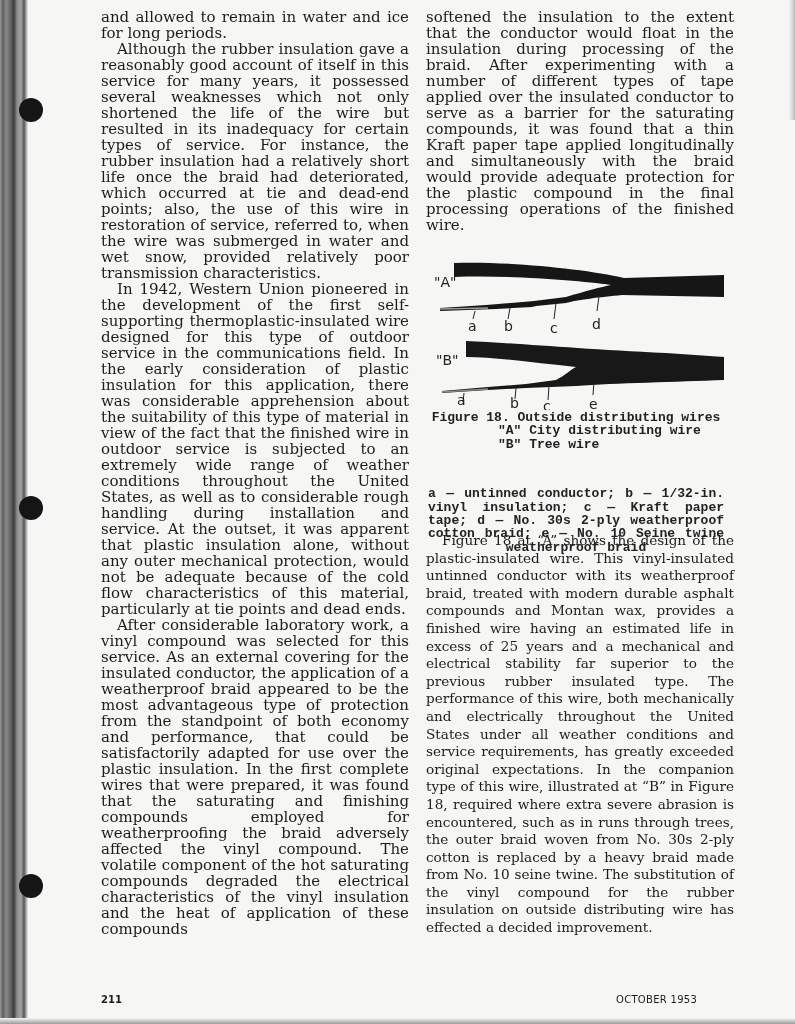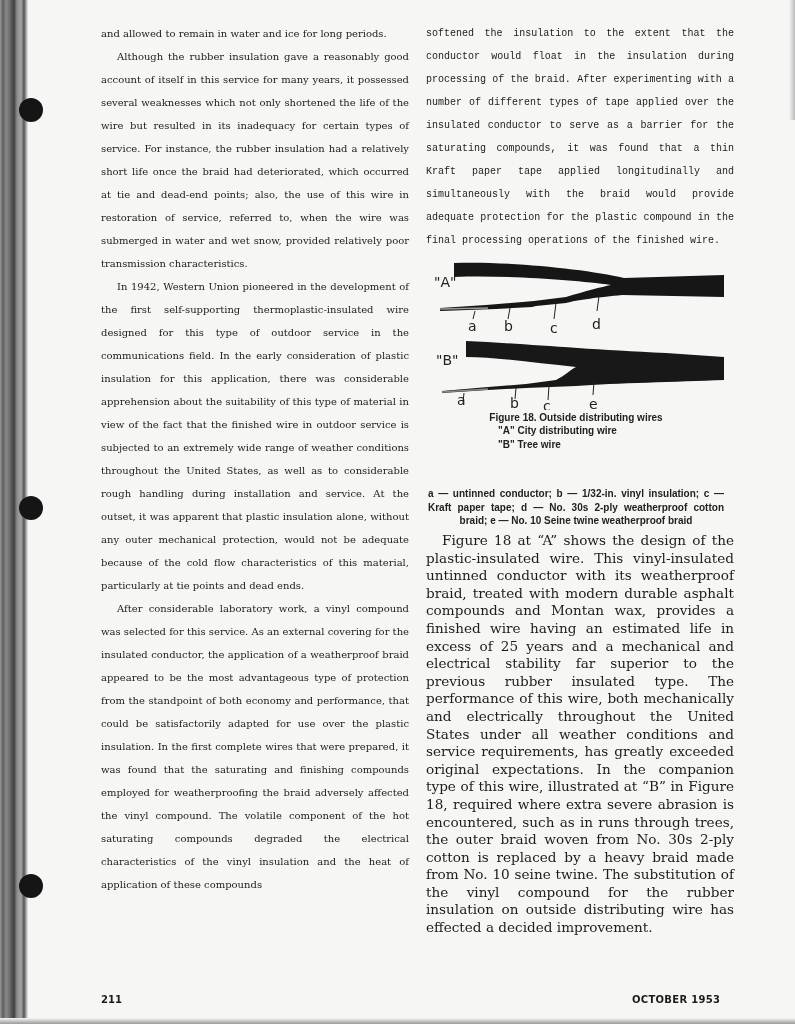--- a/index.html
+++ b/index.html
@@ -1,37 +1,37 @@
 <!DOCTYPE html>
 <html><head>
 <meta charset="utf-8">
 <style>
   html, body { margin:0; padding:0; }
   body { width:795px; height:1024px; background:#f6f6f4; position:relative; overflow:hidden; font-family:"DejaVu Serif", serif; color:#1c1c1c; }
   .binding { position:absolute; left:0; top:0; width:28px; height:1024px;
     background: linear-gradient(90deg,#9a9a9a 0,#5c5c5c 3px,#8a8a8a 6px,#6a6a6a 10px,#3e3e3e 14px,#8c8c8c 17px,#a4a4a4 21px,#555 24px,#c9c9c9 27px,#f0f0f0 28px); }
   .hole { position:absolute; left:19px; width:24px; height:24px; border-radius:50%; background:#151515; }
   .right-edge { position:absolute; right:0; top:0; width:6px; height:120px; background:linear-gradient(90deg,#f6f6f4,#bdbdbd); }
-  .col { position:absolute; top:22px; width:308px; font-size:10px; line-height:23px; text-align:justify; hyphens:none; }
+  .col { position:absolute; top:9px; width:308px; font-size:15px; line-height:16px; text-align:justify; hyphens:none; }
   .col-left { left:101px; }
-  .col-right { left:426px;font-family:Liberation Mono, monospace; }
+  .col-right { left:426px; }
   .col p { margin:0; }
   .col p.indent { text-indent:16px; }
   .col p + p { margin-top:0; }
   .figure { position:absolute; left:426px; top:245px; width:300px; height:165px; }
-  .caption { position:absolute; left:428px; top:411px; width:296px; font-family:Liberation Sans, sans-serif; font-weight:bold; font-size:10px; line-height:13.4px; color:#222; }
+  .caption { position:absolute; left:428px; top:411px; width:296px; font-family:Liberation Mono, monospace; font-weight:bold; font-size:13px; line-height:13.4px; color:#222; }
   .caption .c-title { text-align:center; }
   .caption .c-a { padding-left:70px; }
   .caption .c-b { padding-left:70px; }
   .caption .c-legend { text-align:justify; text-align-last:center;margin-top:36px; }
   .col-right2 { position:absolute; left:426px; top:519px; width:308px; font-size:13.6px; line-height:17.6px; text-align:justify; }
   .col-right2 p { margin:0; }
   .col-right2 p.indent { text-indent:16px;margin-top:13px; }
   .footer-left { position:absolute; left:101px; top:994px; font-family:"DejaVu Sans", sans-serif; font-weight:bold; font-size:10px; }
-  .footer-right { position:absolute; left:632px; top:994px; font-family:"DejaVu Sans", sans-serif; font-weight:bold; font-size:10px; letter-spacing:0.3px; }
+  .footer-right { position:absolute; left:616px; top:994px; font-family:"DejaVu Sans", sans-serif; font-weight:normal; font-size:10px; letter-spacing:0.3px; }
   .bottom-shadow { position:absolute; left:0; bottom:0; width:795px; height:6px; background:linear-gradient(180deg,#f6f6f4,#9a9a9a); }
   .fig-label { font-family:"DejaVu Sans", sans-serif; font-size:14px; fill:#222; }
 </style>
 </head>
 <body>
 
 <div class="binding"></div>
 <div class="hole" style="top:98px"></div>
 <div class="hole" style="top:496px"></div>
 <div class="hole" style="top:874px"></div>

